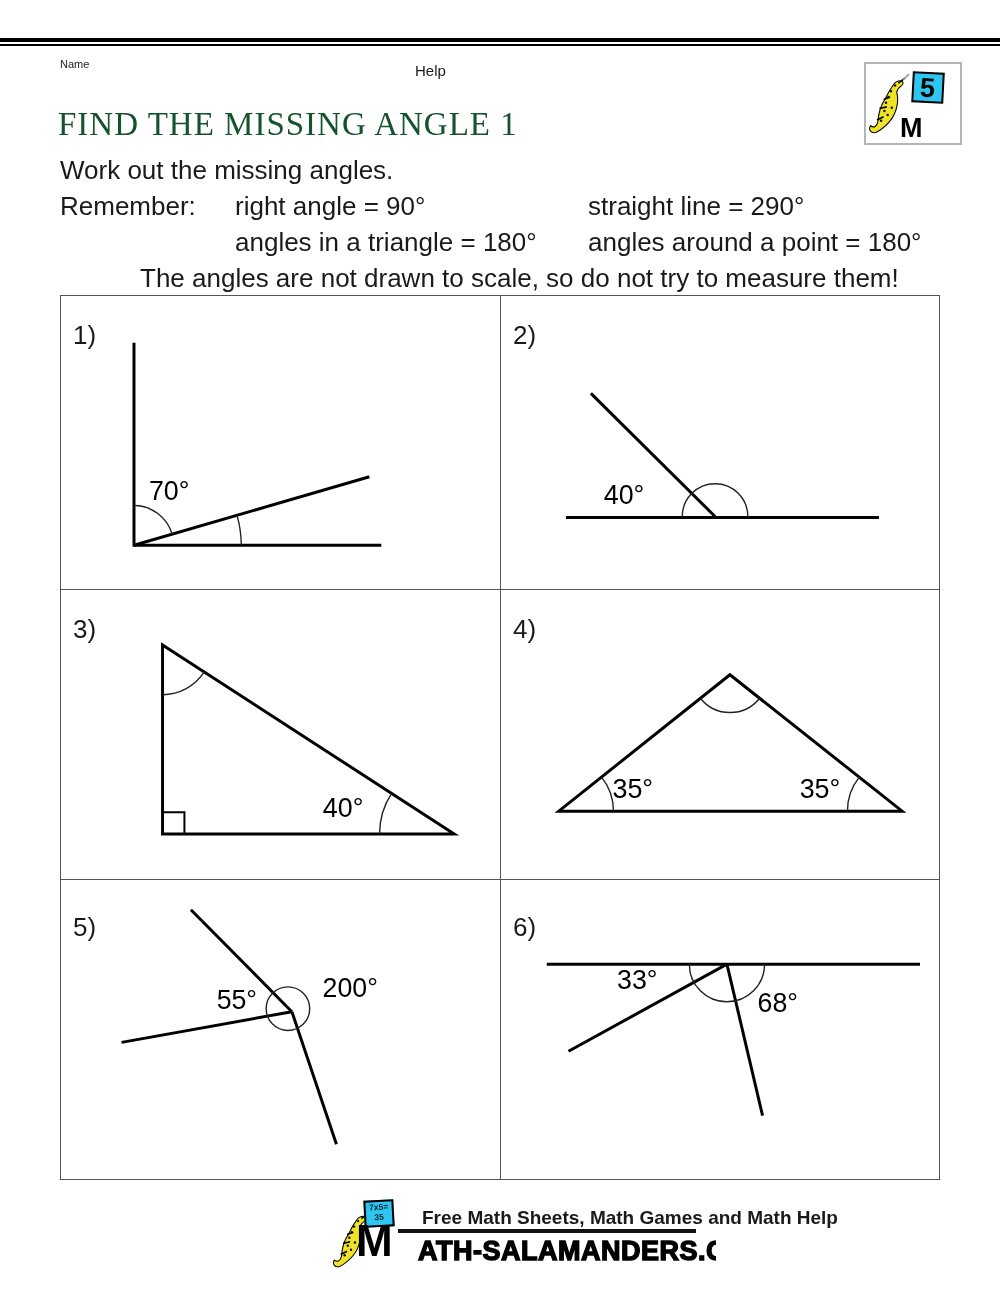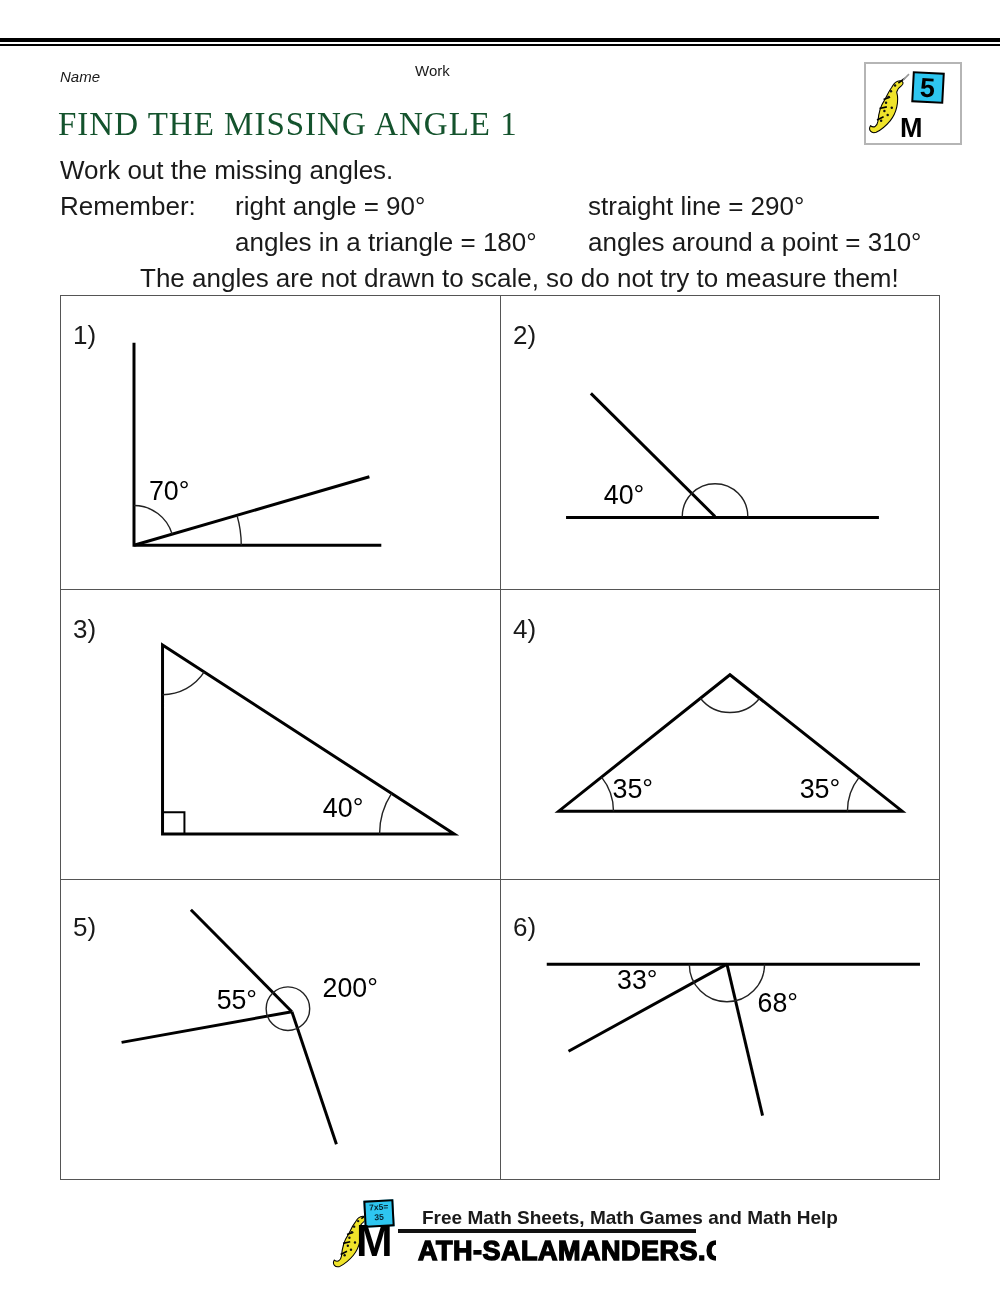--- a/index.html
+++ b/index.html
@@ -4,21 +4,21 @@
 <style>
   html,body{margin:0;padding:0;}
   body{width:1000px;height:1294px;background:#ffffff;position:relative;
        font-family:"Liberation Sans",sans-serif;color:#1a1a1a;overflow:hidden;}
   .abs{position:absolute;}
   
   .topbar{left:0;top:38px;width:1000px;}
   .topbar .b1{height:4px;background:#000;}
   .topbar .b2{height:2px;background:#fff;}
   .topbar .b3{height:2px;background:#000;}
-  .name-label{left:60px;top:68px;font-size:15px;font-style:italic;}
+  .name-label{left:60px;top:58px;font-size:11px;}
   .date-label{left:415px;top:62px;font-size:15px;}
   
   .logo-box{left:864px;top:62px;width:94px;height:79px;border:2px solid #b5b5b5;background:#fff;}
   .page-title{left:58px;top:106px;font-family:"Liberation Serif",serif;font-size:33px;
               color:#14532d;letter-spacing:1px;white-space:nowrap;}
   .body-text{font-size:26px;white-space:nowrap;}
   .intro{left:60px;top:155px;}
   .remember-label{left:60px;top:191px;}
   .fact1{left:235px;top:191px;}
   .fact2{left:588px;top:191px;}
@@ -53,21 +53,21 @@
 </head>
 <body>
 
 <div class="abs topbar">
   <div class="b1"></div>
     <div class="b2"></div>
     <div class="b3"></div>
 </div>
 
 <span class="abs name-label">Name</span>
-<span class="abs date-label">Work</span>
+<span class="abs date-label">Help</span>
 
 <div class="abs logo-box">
   <svg width="94" height="79" viewBox="0 0 94 79">
     <text x="34" y="73" font-size="50" font-weight="bold" fill="#000">M</text>
     <g transform="translate(2,6) scale(0.82)">
       <path d="M10 76 C4 78 0 73 3 68 C7 71 11 69 12 63 C13 52 15 44 20 37 C23 32 25 26 29 21 C31 17 35 13 39 13 C43 13 44 17 41 19 C38 21 36 23 35 27 C38 38 35 52 27 62 C22 68 16 73 10 76 Z" fill="#efe32a" stroke="#000" stroke-width="1.3"></path>
       <path d="M27 33 L19 36 M23 45 L14 47 M19 57 L11 61 M37 16 L45 10" stroke="#000" stroke-width="2" fill="none"></path>
       <line x1="43" y1="12" x2="50" y2="5" stroke="#999" stroke-width="2"></line>
       <circle cx="22" cy="40" r="1.5" fill="#111"></circle>
         <circle cx="25" cy="33" r="1.5" fill="#111"></circle>
@@ -85,21 +85,21 @@
   </svg>
 </div>
 
 <div class="abs page-title">FIND THE MISSING ANGLE 1</div>
 
 <div class="abs body-text intro">Work out the missing angles.</div>
 <div class="abs body-text remember-label">Remember:</div>
 <div class="abs body-text fact1">right angle = 90°</div>
 <div class="abs body-text fact2">straight line = 290°</div>
 <div class="abs body-text fact3">angles in a triangle = 180°</div>
-<div class="abs body-text fact4">angles around a point = 310°</div>
+<div class="abs body-text fact4">angles around a point = 180°</div>
 <div class="abs body-text warning">The angles are not drawn to scale, so do not try to measure them!</div>
 
 <div class="abs grid">
 
   <div class="cell">
     <span class="pnum">1)</span>
     <svg width="438" height="293" viewBox="0 0 440 295">
       <path class="diag" d="M73 47 L73 251 L322 251"></path>
       <path class="diag" d="M73 251 L310 182"></path>
       <path class="arc" d="M73 211 A40 40 0 0 1 111.4 239.8"></path>

